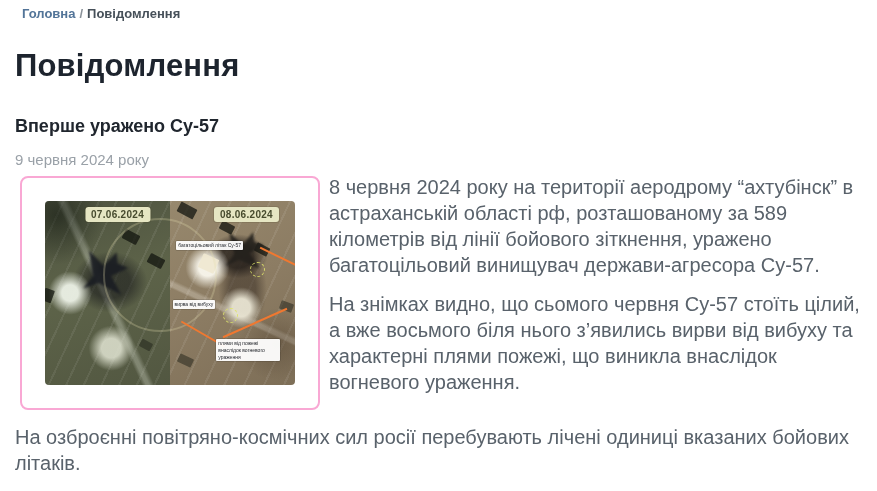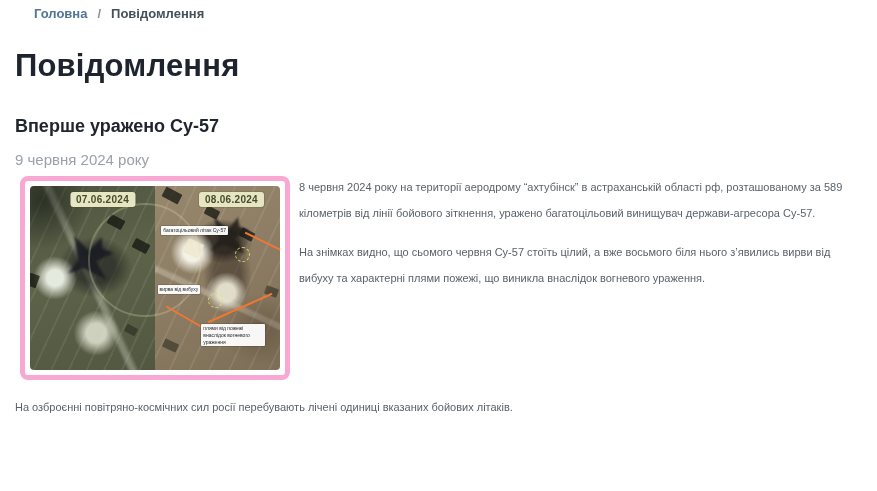--- a/index.html
+++ b/index.html
@@ -4,40 +4,40 @@
 <style>
   html,body{margin:0;padding:0;background:#ffffff;}
   body{
     width:877px;height:491px;overflow:hidden;
     font-family:"Liberation Sans","DejaVu Sans",sans-serif;
     color:#59626b;
   }
   .page{padding:4px 15px 0 15px;}
 
   
-  .breadcrumb{display:flex;align-items:center;gap:10px;font-size:13px;font-weight:600;margin:2px 0 0 19px;}
+  .breadcrumb{display:flex;align-items:center;gap:4px;font-size:13px;font-weight:600;margin:2px 0 0 7px;}
   .crumb-link{color:#527498;text-decoration:none;cursor:pointer;}
   .crumb-sep{color:#8a9199;}
   .crumb-current{color:#465059;}
 
   
   h1{font-size:31px;font-weight:800;color:#1d242e;letter-spacing:.2px;margin:27px 0 0 0;}
   h2{font-size:18px;font-weight:800;color:#20262e;margin:32px 0 0 0;}
   .article-date{font-size:15px;color:#9aa1a8;margin:14px 0 6px 0;}
 
   
   .content-row{display:flex;align-items:flex-start;gap:9px;}
   .text-col{flex:1;min-width:0;}
-  p{font-size:11px;line-height:26px;margin:0 0 13px 0;color:#59626b;}
+  p{font-size:20px;line-height:26px;margin:0 0 13px 0;color:#59626b;}
   .bottom-section{margin-top:14px;}
   .bottom-section p{margin:0 0 7px 0;}
 
   
   .sat-figure{margin:2px 0 0 5px;flex:0 0 auto;cursor:pointer;}
-  .frame{width:250px;height:184px;background:#fff;border:5px solid #f9a8d4;border-radius:8px;padding:5px;}
+  .frame{width:250px;height:184px;background:#fff;border:2px solid #f9a8d4;border-radius:8px;padding:23px;}
   .sat{position:relative;width:250px;height:184px;border-radius:4px;overflow:hidden;display:flex;}
   .sat-half{position:relative;width:50%;height:100%;}
 
   
   .sat-left{
     background:
       radial-gradient(circle at 20% 50%, rgba(236,241,230,.95) 0 6%, rgba(236,241,230,0) 16%),
       radial-gradient(circle at 53% 80%, rgba(226,229,211,.85) 0 6%, rgba(226,229,211,0) 14%),
       radial-gradient(ellipse 40% 22% at 52% 44%, rgba(14,14,20,.5) 0 40%, rgba(14,14,20,0) 75%),
       radial-gradient(ellipse 55% 38% at 10% 8%, rgba(8,14,8,.5), rgba(8,14,8,0) 70%),

